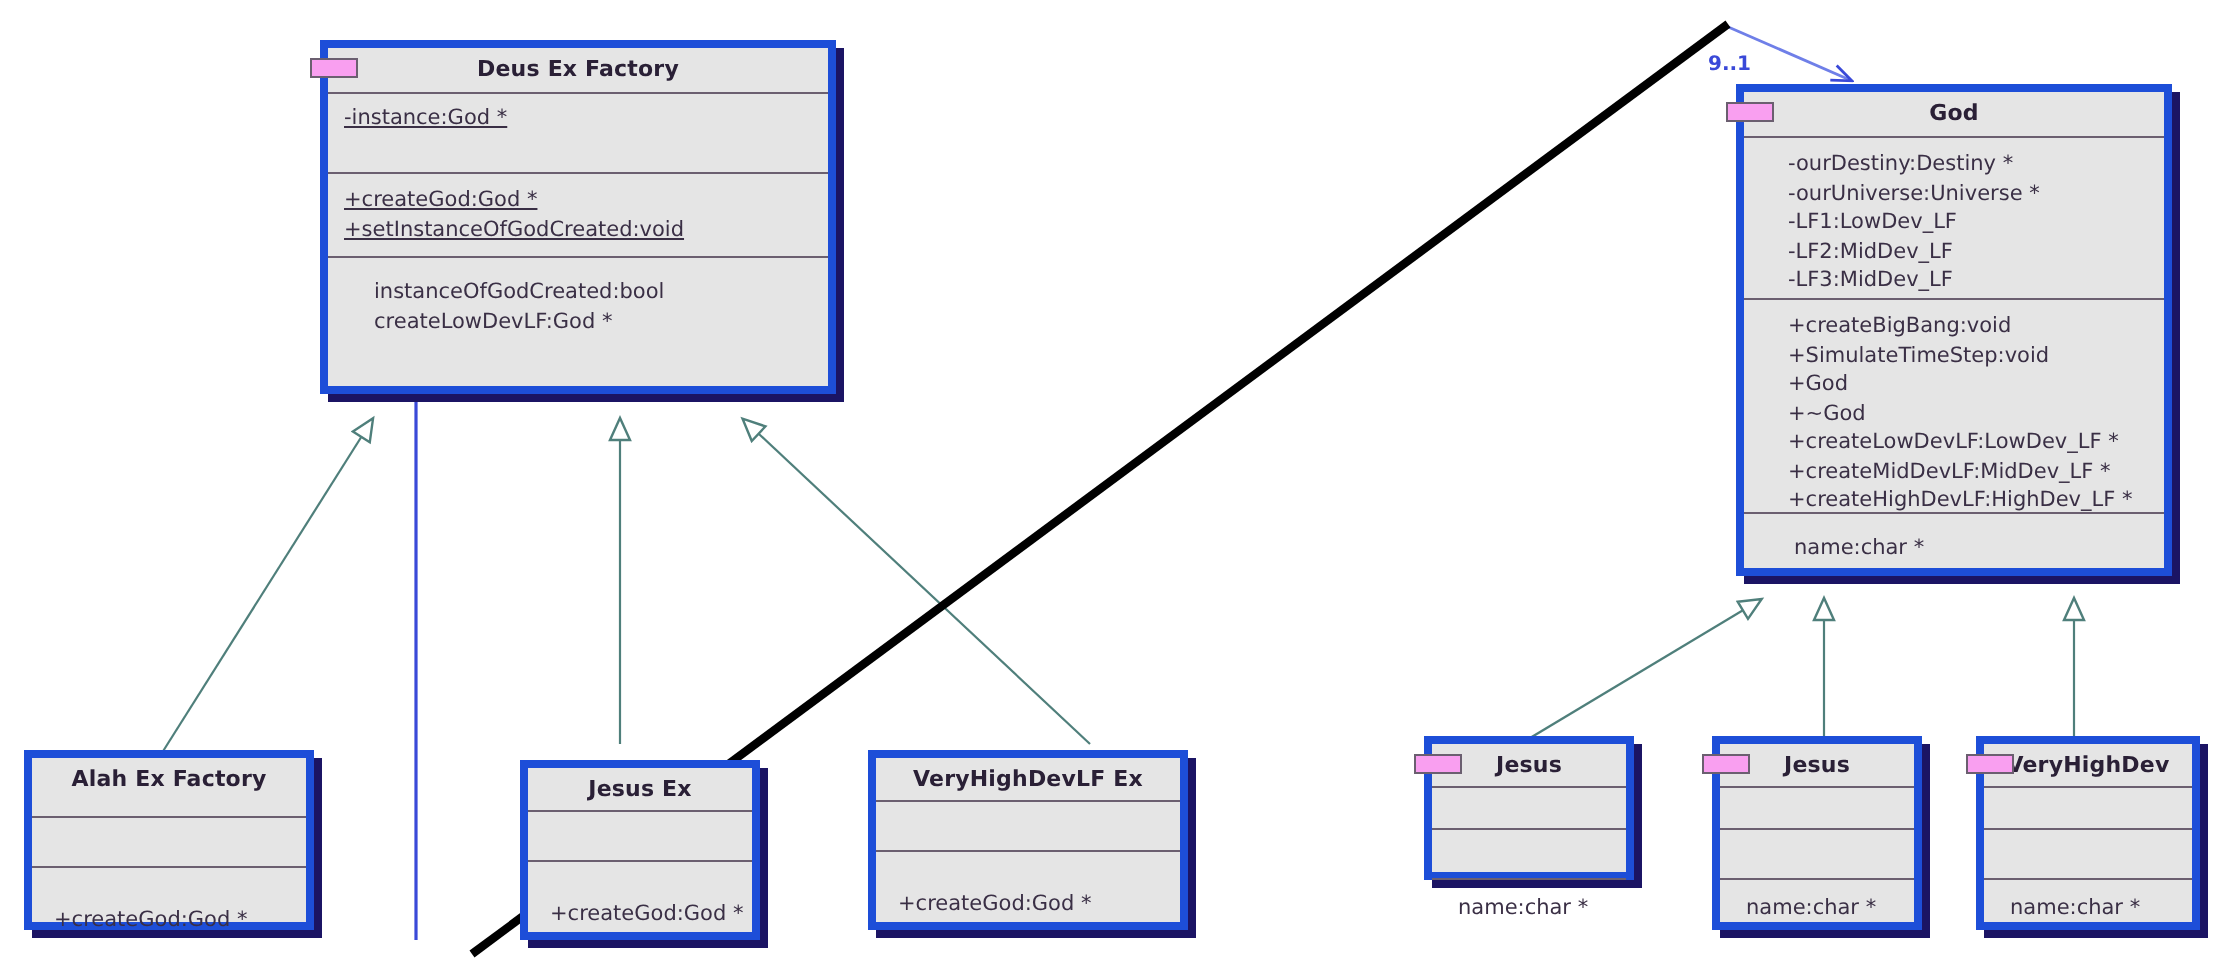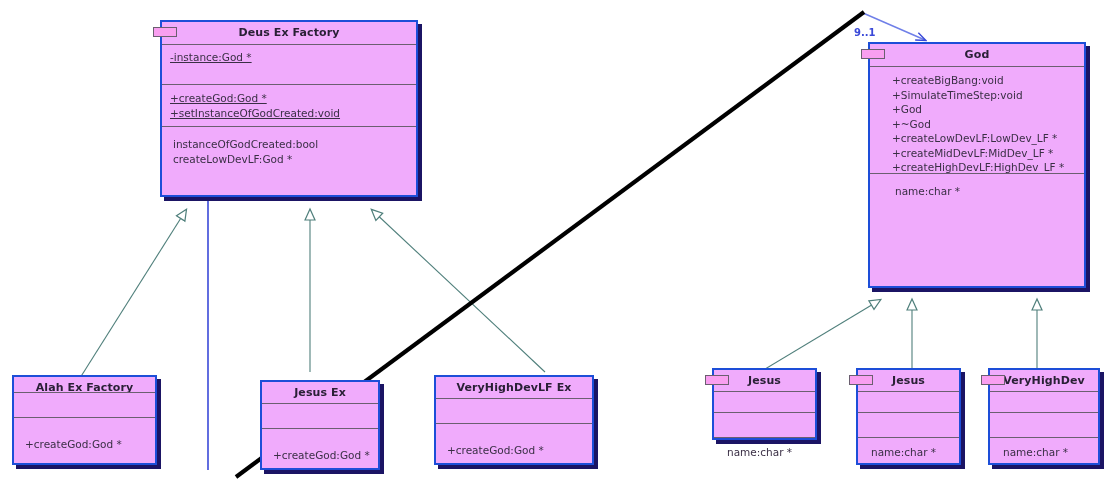--- a/index.html
+++ b/index.html
@@ -5,21 +5,21 @@
   html,body{margin:0;padding:0;background:#ffffff;}
   body{width:1120px;height:480px;overflow:hidden;
        font-family:"DejaVu Sans","Liberation Sans",sans-serif;}
   #canvas{position:relative;width:1120px;height:480px;background:#ffffff;}
 
   
   #wires{position:absolute;left:0;top:0;width:1120px;height:480px;pointer-events:none;}
 
   
   .uml{position:absolute;box-sizing:border-box;
-       background:#f0abfc;border:2px solid #1d4ed8;
+       background:#e5e5e5;border:4px solid #1d4ed8;
        box-shadow:4px 4px 0 0 #1b1464;}
   .uml .tab{position:absolute;left:-9px;top:5px;width:24px;height:10px;
             background:#F99FF0;border:1px solid #6b5f70;box-sizing:border-box;}
   .cmp{box-sizing:border-box;border-bottom:1px solid #6b5f70;
        padding:2px 8px;overflow:hidden;}
   .cmp:last-child{border-bottom:none;}
   .title{text-align:center;font-weight:bold;font-size:11px;color:#2a2036;
          line-height:17px;letter-spacing:.1px;}
   .row{font-size:10.5px;color:#3a2f45;line-height:14.5px;white-space:nowrap;}
   .row.u{text-decoration:underline;}
@@ -73,47 +73,54 @@
     <div class="cmp" style="height:23px;">
       <div class="title">Deus Ex Factory</div>
     </div>
     <div class="cmp" style="height:40px;padding-top:5px;">
       <div class="row u">-instance:God *</div>
     </div>
     <div class="cmp" style="height:42px;padding-top:6px;">
       <div class="row u">+createGod:God *</div>
       <div class="row u">+setInstanceOfGodCreated:void</div>
     </div>
-    <div class="cmp" style="height:72px;padding-top:10px;padding-left:11px;">
+    <div class="cmp" style="height:72px;padding-top:10px;padding-left:23px;">
       <div class="row">instanceOfGodCreated:bool</div>
       <div class="row">createLowDevLF:God *</div>
     </div>
   </div>
 
   <div class="uml" style="left:868px;top:42px;width:218px;height:246px;">
     <div class="tab"></div>
     <div class="cmp" style="height:23px;">
       <div class="title">God</div>
+    </div>
+    <div class="cmp" style="height:81px;padding-top:6px;padding-left:22px;">
+      <div class="row">-ourDestiny:Destiny *</div>
+      <div class="row">-ourUniverse:Universe *</div>
+      <div class="row">-LF1:LowDev_LF</div>
+      <div class="row">-LF2:MidDev_LF</div>
+      <div class="row">-LF3:MidDev_LF</div>
     </div>
     <div class="cmp" style="height:107px;padding-top:6px;padding-left:22px;">
       <div class="row">+createBigBang:void</div>
       <div class="row">+SimulateTimeStep:void</div>
       <div class="row">+God</div>
       <div class="row">+~God</div>
       <div class="row">+createLowDevLF:LowDev_LF *</div>
       <div class="row">+createMidDevLF:MidDev_LF *</div>
       <div class="row">+createHighDevLF:HighDev_LF *</div>
     </div>
     <div class="cmp" style="height:33px;padding-top:10px;padding-left:25px;">
       <div class="row">name:char *</div>
     </div>
   </div>
 
   <div class="uml" style="left:12px;top:375px;width:145px;height:90px;">
-    <div class="cmp" style="height:16px;">
+    <div class="cmp" style="height:30px;">
       <div class="title">Alah Ex Factory</div>
     </div>
     <div class="cmp" style="height:25px;"></div>
     <div class="cmp" style="height:41px;padding-top:19px;padding-left:11px;">
       <div class="row">+createGod:God *</div>
     </div>
   </div>
 
   <div class="uml" style="left:260px;top:380px;width:120px;height:90px;">
     <div class="cmp" style="height:22px;">

